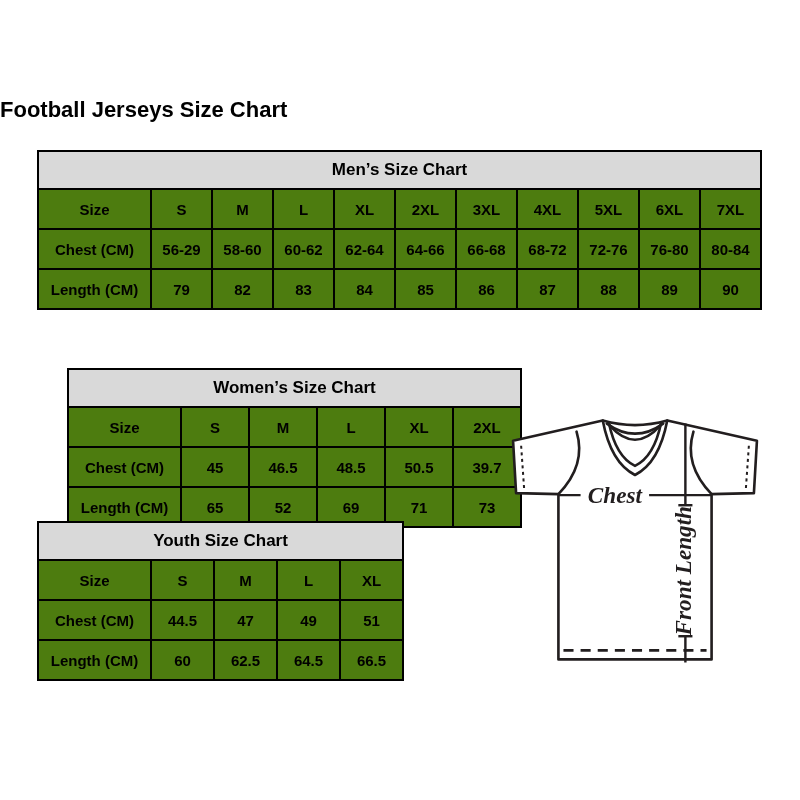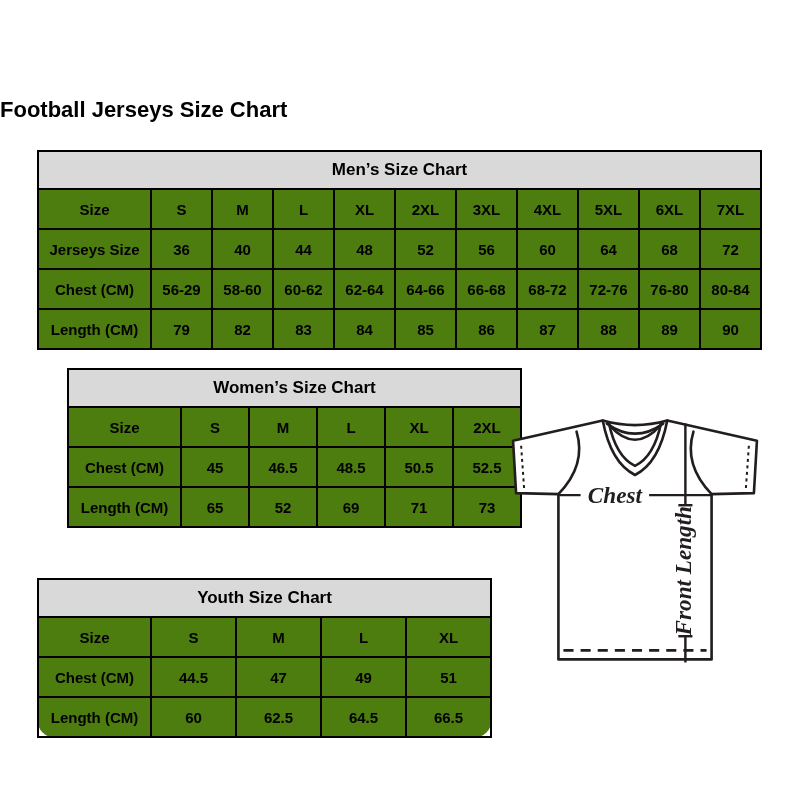--- a/index.html
+++ b/index.html
@@ -22,21 +22,21 @@
     font-weight:bold; font-size:15px; color:#000; padding:0;
     overflow:hidden; white-space:nowrap;
   }
   table.size-table td.thead {
     background:#d9d9d9; font-size:17px;
   }
   tr.hdr-row  { height:38px; }
   tr.data-row { height:40px; }
   #men-table   { left:37px; top:150px; width:725px; }
   #women-table { left:37px; top:368px; width:455px;margin-left:30px; }
-  #youth-table { left:37px; top:578px; width:455px;border-radius:19px; }
+  #youth-table { left:37px; top:521px; width:367px; }
   col.label-col { width:113px; }
   .jersey-wrap {
     position:absolute; left:504px; top:412px; width:262px; height:258px;
   }
   .jersey-wrap svg { display:block; width:262px; height:258px; }
   .measure-label {
     font-family:"Liberation Serif", serif;
     font-style:italic; font-weight:bold; font-size:23px; fill:#221e1f;
   }
 </style>
@@ -72,33 +72,20 @@
       <td>L</td>
       <td>XL</td>
       <td>2XL</td>
       <td>3XL</td>
       <td>4XL</td>
       <td>5XL</td>
       <td>6XL</td>
       <td>7XL</td>
     </tr>
     <tr class="data-row">
-      <td>Jerseys Size</td>
-      <td>36</td>
-      <td>40</td>
-      <td>44</td>
-      <td>48</td>
-      <td>52</td>
-      <td>56</td>
-      <td>60</td>
-      <td>64</td>
-      <td>68</td>
-      <td>72</td>
-    </tr>
-    <tr class="data-row">
       <td>Chest (CM)</td>
       <td>56-29</td>
       <td>58-60</td>
       <td>60-62</td>
       <td>62-64</td>
       <td>64-66</td>
       <td>66-68</td>
       <td>68-72</td>
       <td>72-76</td>
       <td>76-80</td>
@@ -140,21 +127,21 @@
       <td>L</td>
       <td>XL</td>
       <td>2XL</td>
     </tr>
     <tr class="data-row">
       <td>Chest (CM)</td>
       <td>45</td>
       <td>46.5</td>
       <td>48.5</td>
       <td>50.5</td>
-      <td>52.5</td>
+      <td>39.7</td>
     </tr>
     <tr class="data-row">
       <td>Length (CM)</td>
       <td>65</td>
       <td>52</td>
       <td>69</td>
       <td>71</td>
       <td>73</td>
     </tr>
   </tbody>

